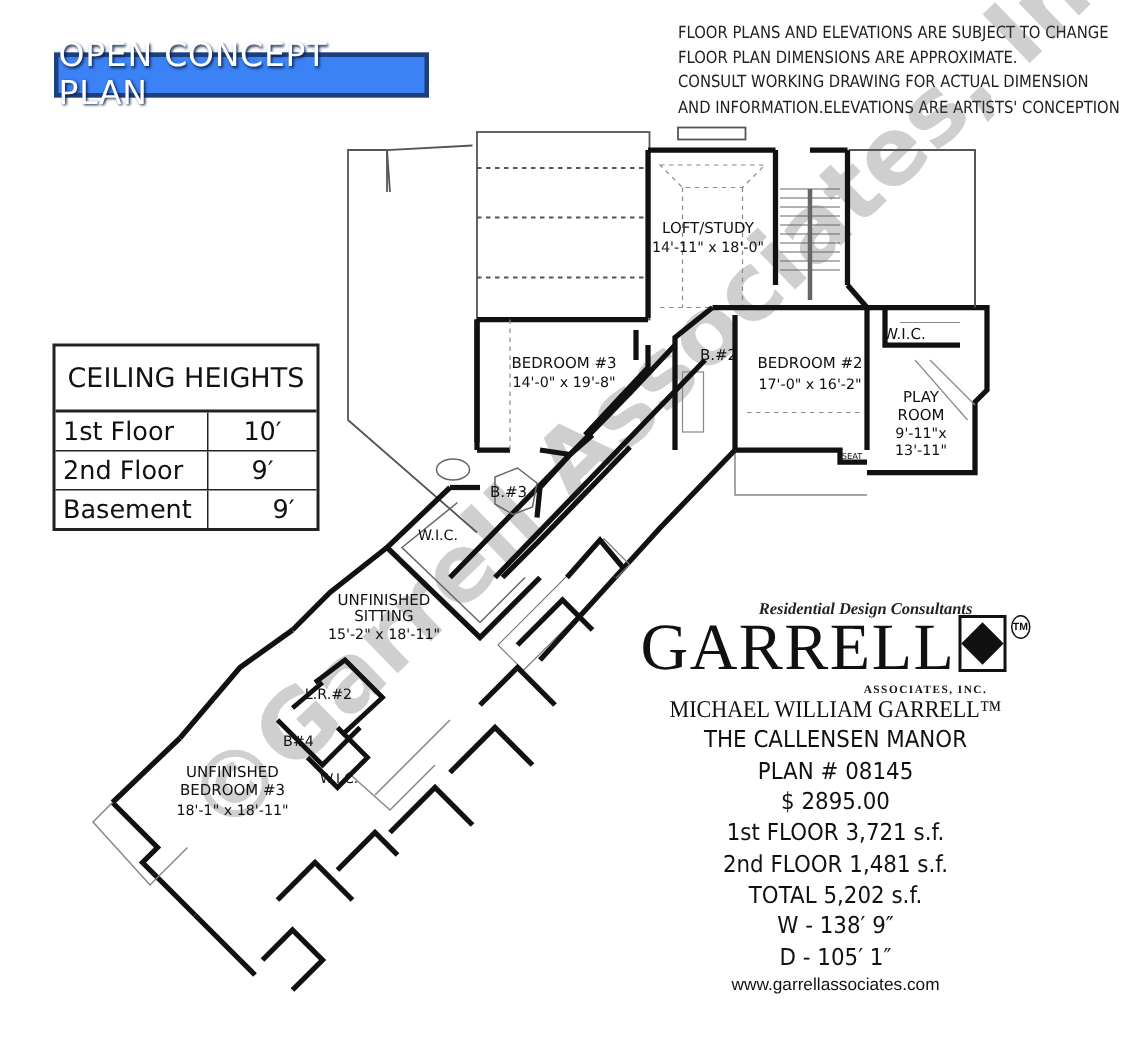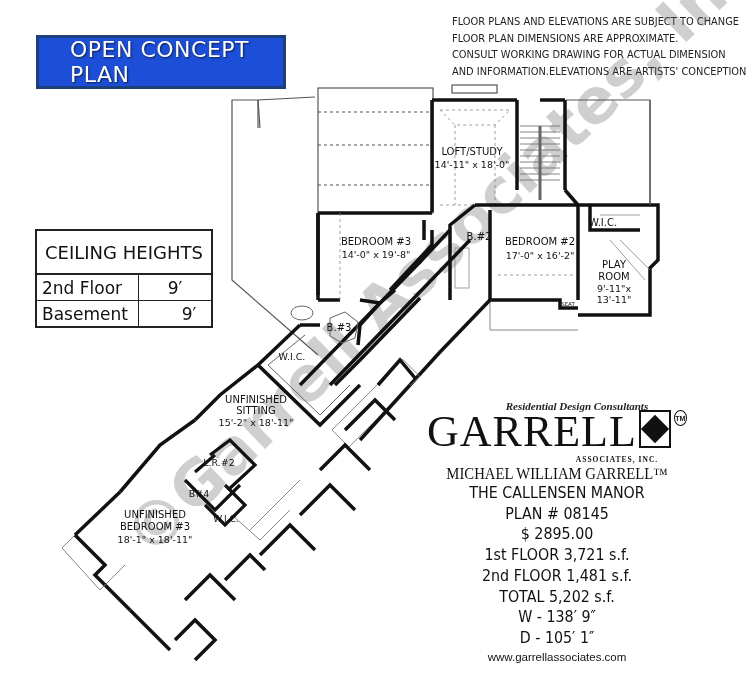--- a/index.html
+++ b/index.html
@@ -1,20 +1,20 @@
 <!DOCTYPE html>
 <html><head>
 <meta charset="utf-8">
 <style>
   html, body { margin: 0; padding: 0; background: #ffffff; }
   body { width: 750px; height: 700px; position: relative; overflow: hidden; font-family: "Liberation Sans", sans-serif; color: #111; }
   .banner {
-    position: absolute; left: 36px; top: 35px; width: 250px; height: 54px;
-    background: #1d4ed8; border: 3px solid #1d3f7a; box-sizing: border-box;
-    display: flex; align-items: center; justify-content: center; padding-left: 31px;
+    position: absolute; left: 36px; top: 35px; width: 250px; height: 30px;
+    background: #3b82f6; border: 3px solid #1d3f7a; box-sizing: border-box;
+    display: flex; align-items: center; justify-content: center;
   }
   .banner span { color: #fff; font-size: 22px; letter-spacing: 0.5px; text-shadow: 1px 1px 2px #0b2247; font-family: "DejaVu Sans", sans-serif; }
   .disclaimer { position: absolute; left: 452px; top: 14px; width: 300px; font-size: 11.2px; line-height: 16.5px; color: #222; font-family: "DejaVu Sans", sans-serif; transform: scaleX(0.88); transform-origin: left top; white-space: nowrap; }
   .ceil { position: absolute; left: 35px; top: 229px; width: 178px; border: 2px solid #222; box-sizing: border-box; font-family: "DejaVu Sans", sans-serif; }
   .ceil .hdr { height: 42px; border-bottom: 2px solid #222; font-size: 18px; display: flex; align-items: center; padding-left: 8px; }
   .ceil .row { display: flex; height: 25px; border-bottom: 1.5px solid #222; font-size: 17px; }
   .ceil .row:last-child { border-bottom: none; gap: 28px; }
   .ceil .lbl { width: 102px; border-right: 1.5px solid #222; padding-left: 5px; box-sizing: border-box; display:flex; align-items:center; }
   .ceil .val { flex: 1; display: flex; align-items: center; justify-content: center; }
   .plan { position: absolute; left: 0; top: 0; }
@@ -206,20 +206,24 @@
     <text x="219" y="466" font-size="9.5">L.R.#2</text>
     <text x="199" y="497" font-size="9.5">B#4</text>
     <text x="226" y="522" font-size="9">W.I.C.</text>
     <text x="568" y="306" font-size="5.5">SEAT</text>
   </g>
 </svg>
 
 <div class="ceil">
   <div class="hdr">CEILING HEIGHTS</div>
   <div class="row">
+    <div class="lbl">1st Floor</div>
+    <div class="val">10′</div>
+  </div>
+  <div class="row">
     <div class="lbl">2nd Floor</div>
     <div class="val">9′</div>
   </div>
   <div class="row">
     <div class="lbl">Basement</div>
     <div class="val">9′</div>
   </div>
 </div>
 
 <div class="info">

